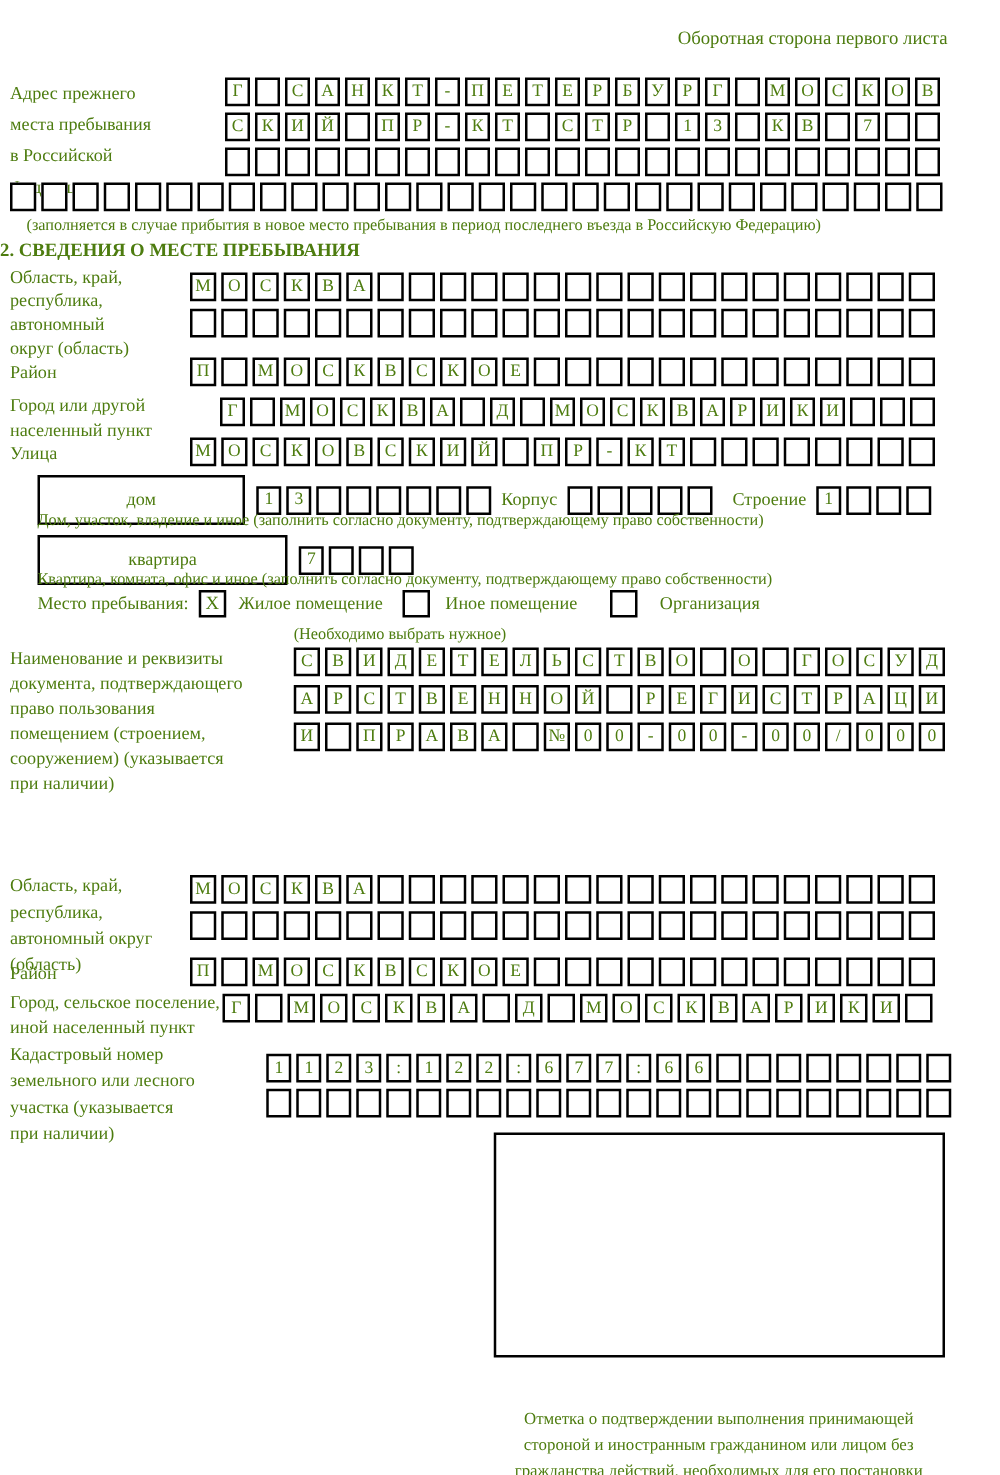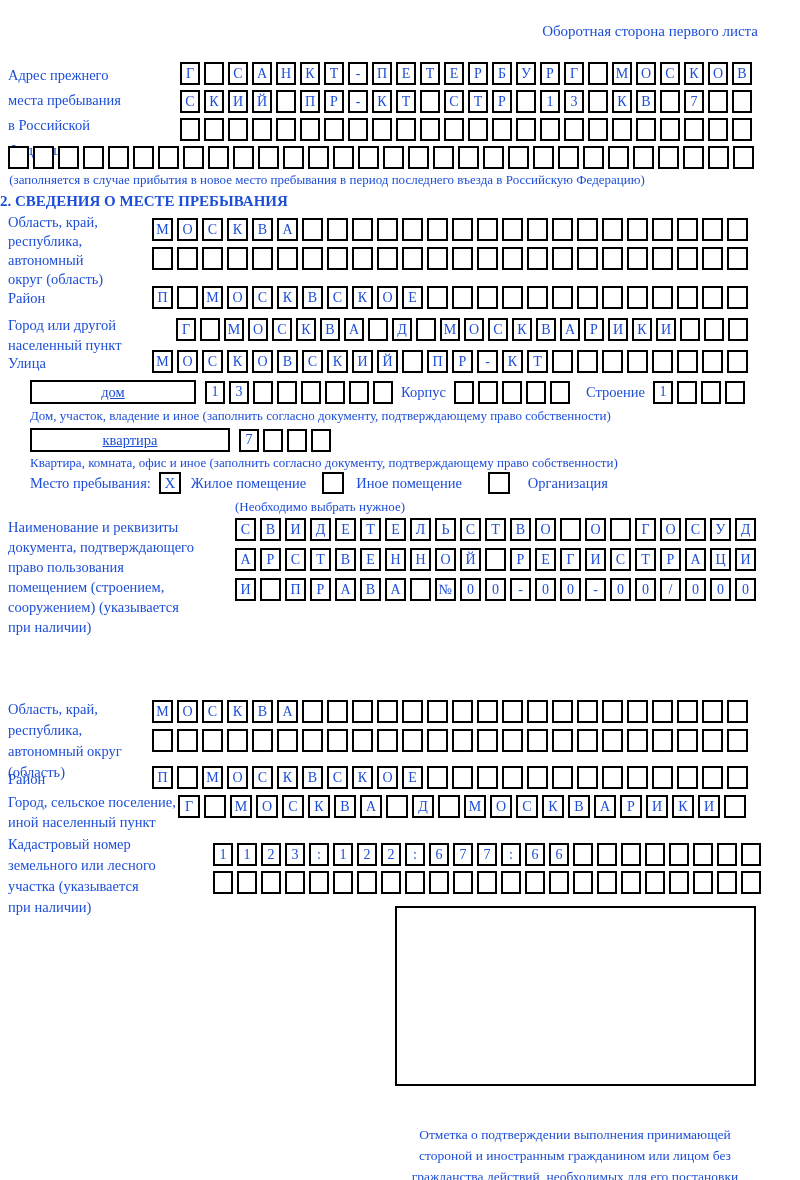--- a/index.html
+++ b/index.html
@@ -1,34 +1,34 @@
 <!DOCTYPE html>
 <html><head>
 <meta charset="utf-8">
 <style>
   html,body{margin:0;padding:0;background:#fff;}
-  .page{position:relative;width:800px;height:1180px;background:#fff;color:#1d4ed8;
+  .page{position:relative;width:800px;height:1180px;background:#fff;color:#4d7c0f;
         font-family:"Liberation Serif", serif; overflow:hidden;}
   .abs{position:absolute;}
   .lbl{position:absolute;white-space:pre-line;font-size:14.5px;line-height:19px;}
   .lbl2{line-height:20px;}
   .lbl3{line-height:21px;}
   .lbl4{line-height:25px;}
   .note{position:absolute;font-size:13px;white-space:pre-line;}
-  .center{left:0;width:654px;text-align:center;}
+  .center{left:12px;width:654px;text-align:center;}
   .sec-title{position:absolute;font-weight:bold;font-size:15px;left:0;width:800px;text-align:left;}
   .boxes{position:absolute;display:flex;}
   .boxes-in{display:flex;}
   .cell{box-sizing:border-box;flex:none;width:20px;height:23px;border:2px solid #000;
         margin-right:4px;display:flex;align-items:center;justify-content:center;
         font-size:14px;line-height:1;background:#fff;}
   .p25 .cell{width:21px;}
   .p26 .cell{width:22px;}
-  .widebox{box-sizing:border-box;border:2px solid #000;height:24px;flex:none;
-           display:flex;align-items:center;justify-content:center;font-size:14.5px;background:#fff;text-decoration:underline;}
+  .widebox{box-sizing:border-box;border:2px solid #000;height:40px;flex:none;
+           display:flex;align-items:center;justify-content:center;font-size:14.5px;background:#fff;}
   .row-abs{position:absolute;display:flex;align-items:center;}
   .ftxt{font-size:14.5px;white-space:nowrap;}
   .chk{box-sizing:border-box;flex:none;width:22px;height:22px;border:2px solid #000;
        display:flex;align-items:center;justify-content:center;font-size:15px;background:#fff;}
   .stamp-box{position:absolute;border:2px solid #000;background:#fff;}
 </style>
 </head>
 <body>
 
 <div class="page">

